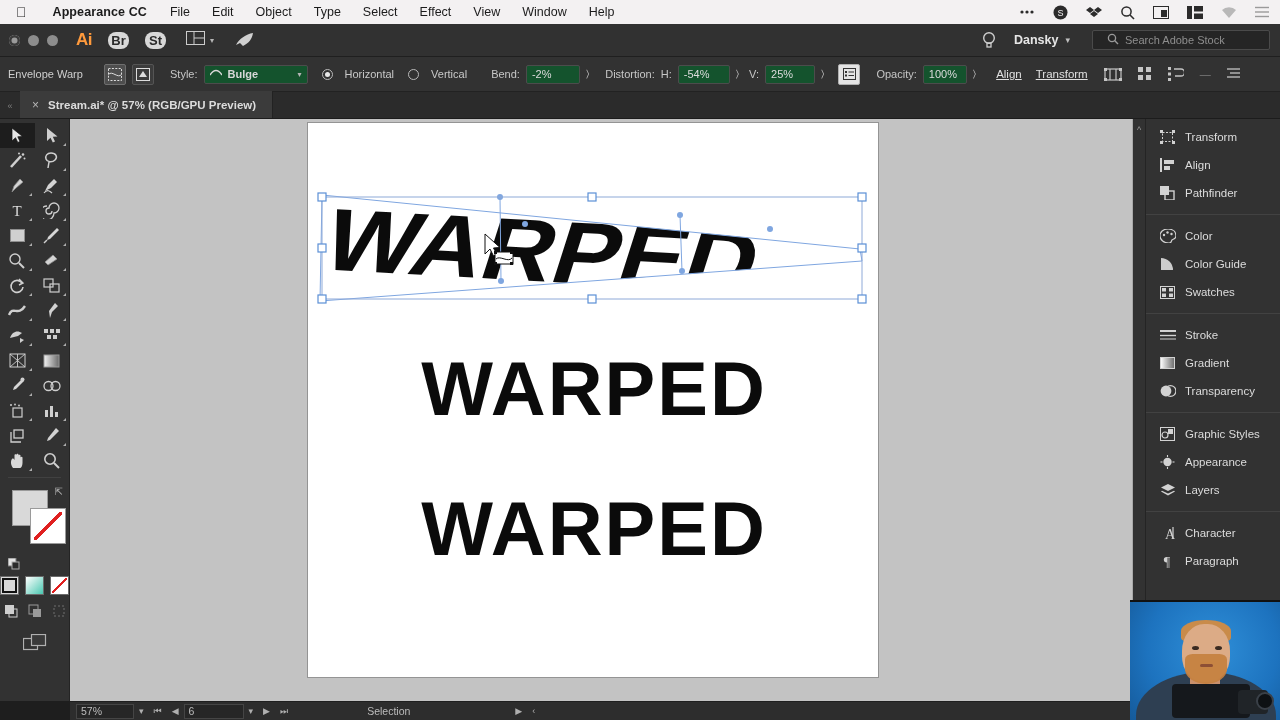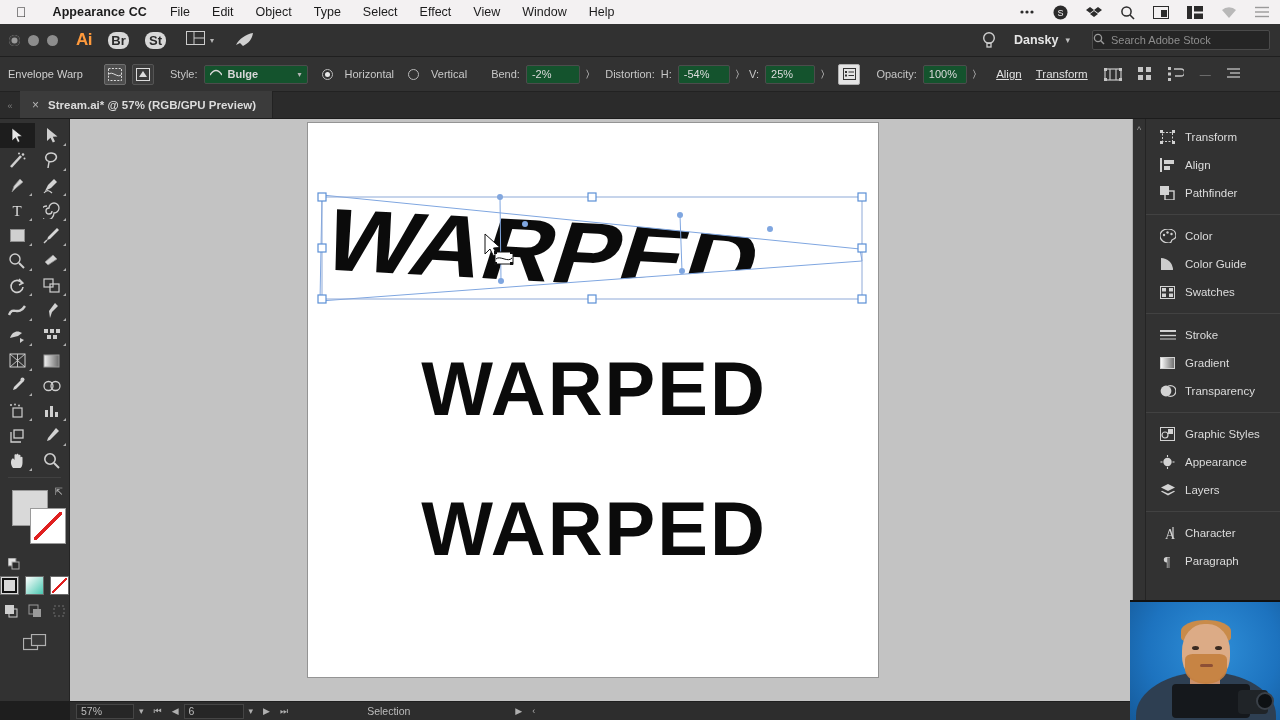--- a/index.html
+++ b/index.html
@@ -48,21 +48,21 @@
   .arrangebtn { margin-left: 20px; display: flex; align-items: center; gap: 5px; color: #c8c8c8; }
   .rocket { margin-left: 20px; color: #d0d0d0; display:flex; }
   .appbar .spacer { flex: 1; }
   .bulb { color: #cfcfcf; display:flex; padding-right: 18px;}
   .wsname { color: #e6e6e6; font-size: 12.5px; font-weight: bold; }
   .wschev { color: #c0c0c0; margin-left: 7px; font-size: 9px; }
   .stocksearch {
     margin-left: 22px; margin-right: 10px;
     width: 178px; height: 20px; background: #252525;
     border: 1px solid #4a4a4a; border-radius: 2px;
-    display: flex; align-items: center; padding-left: 0; gap: 6px;
+    display: flex; align-items: center; padding-left: 14px; gap: 6px;
     color: #8e8e8e; font-size: 11px;
   }
 
   
   .ctlbar {
     position: absolute; top: 57px; left: 0; width: 1280px; height: 35px;
     background: #323232;
     display: flex; align-items: center;
     font-size: 11px; color: #c9c9c9;
     border-bottom: 1px solid #222;

